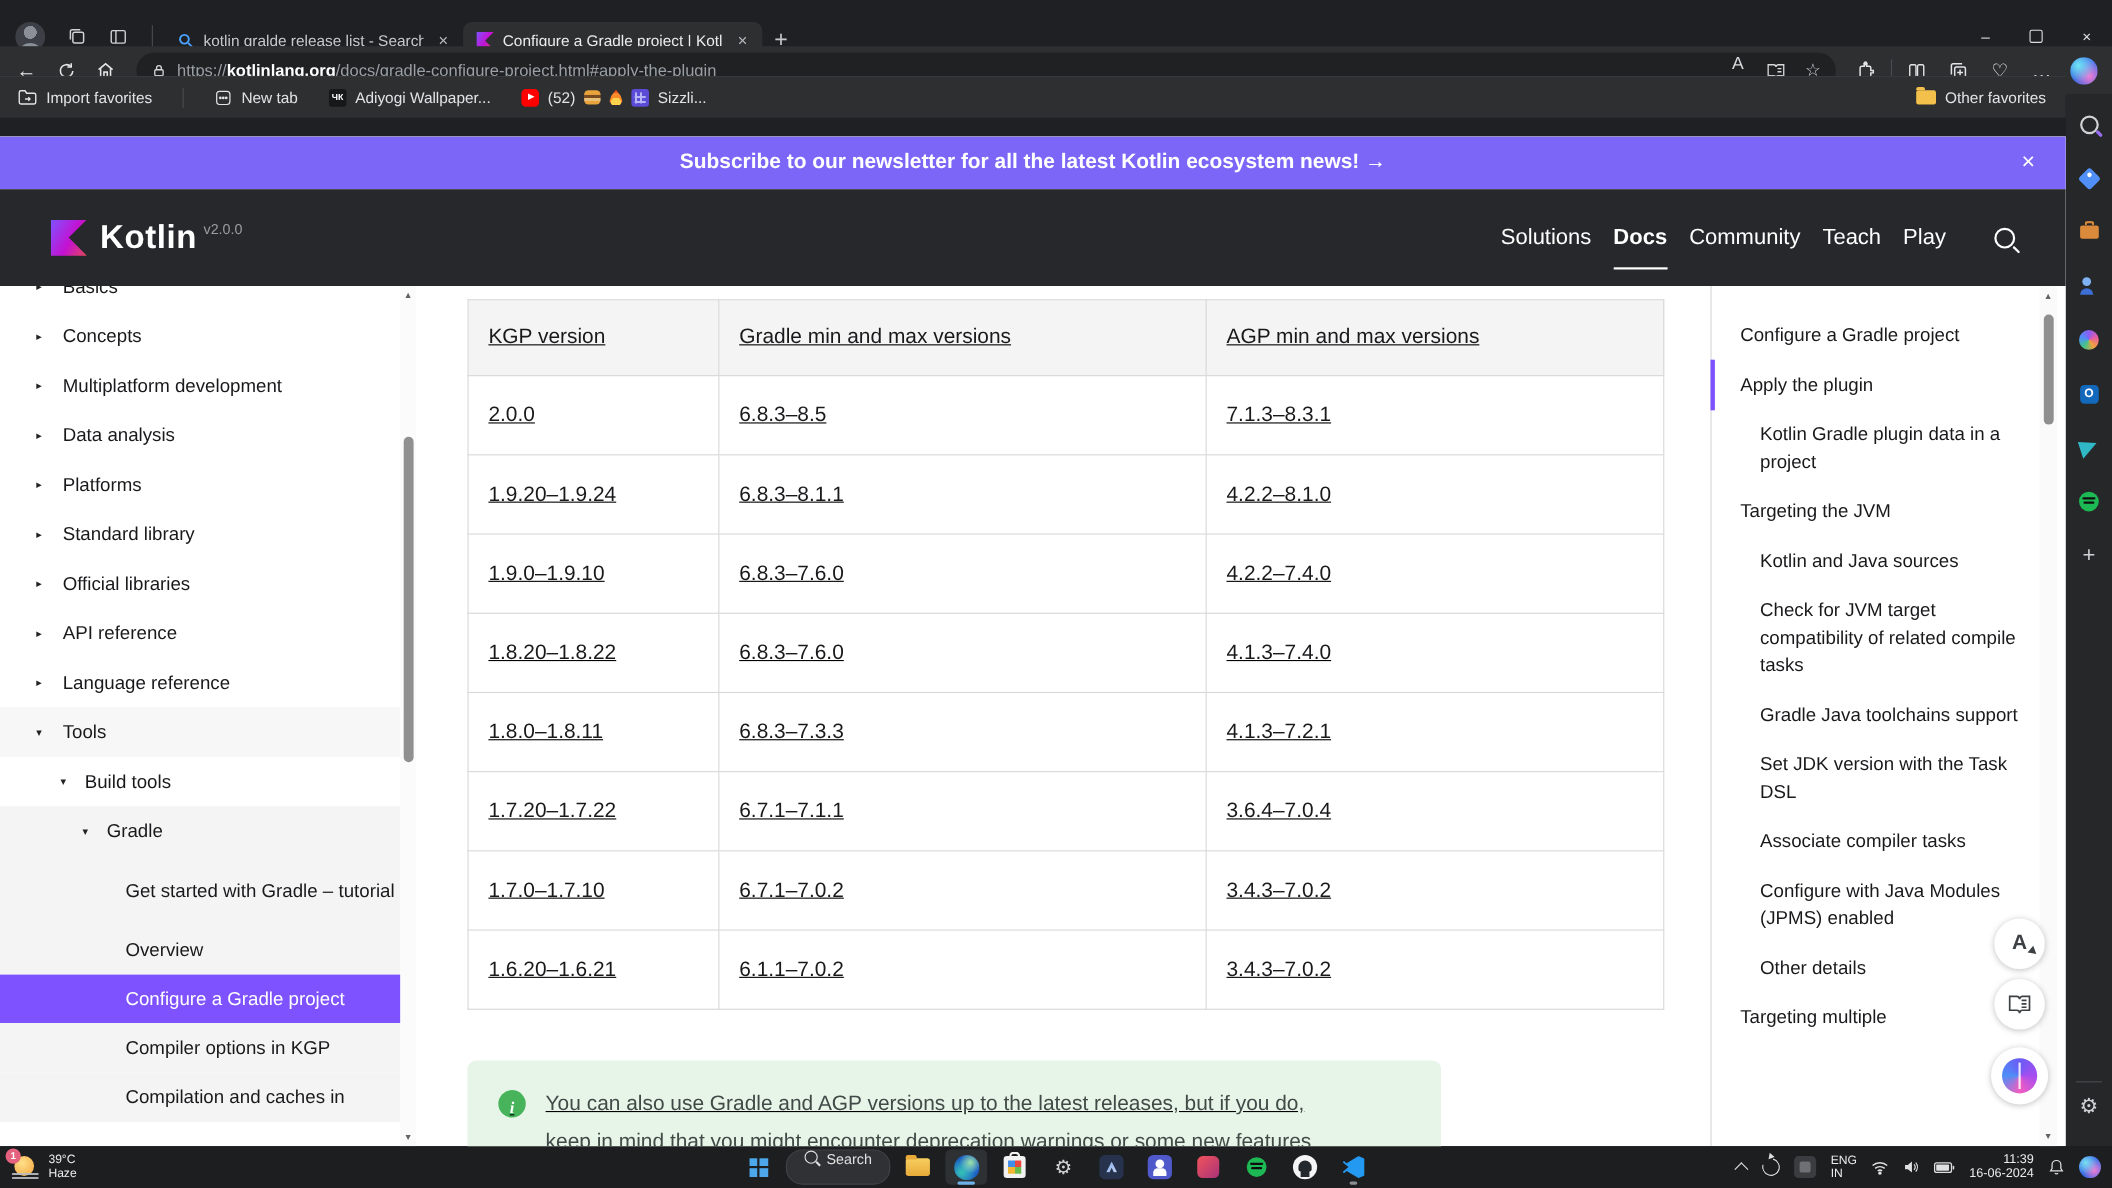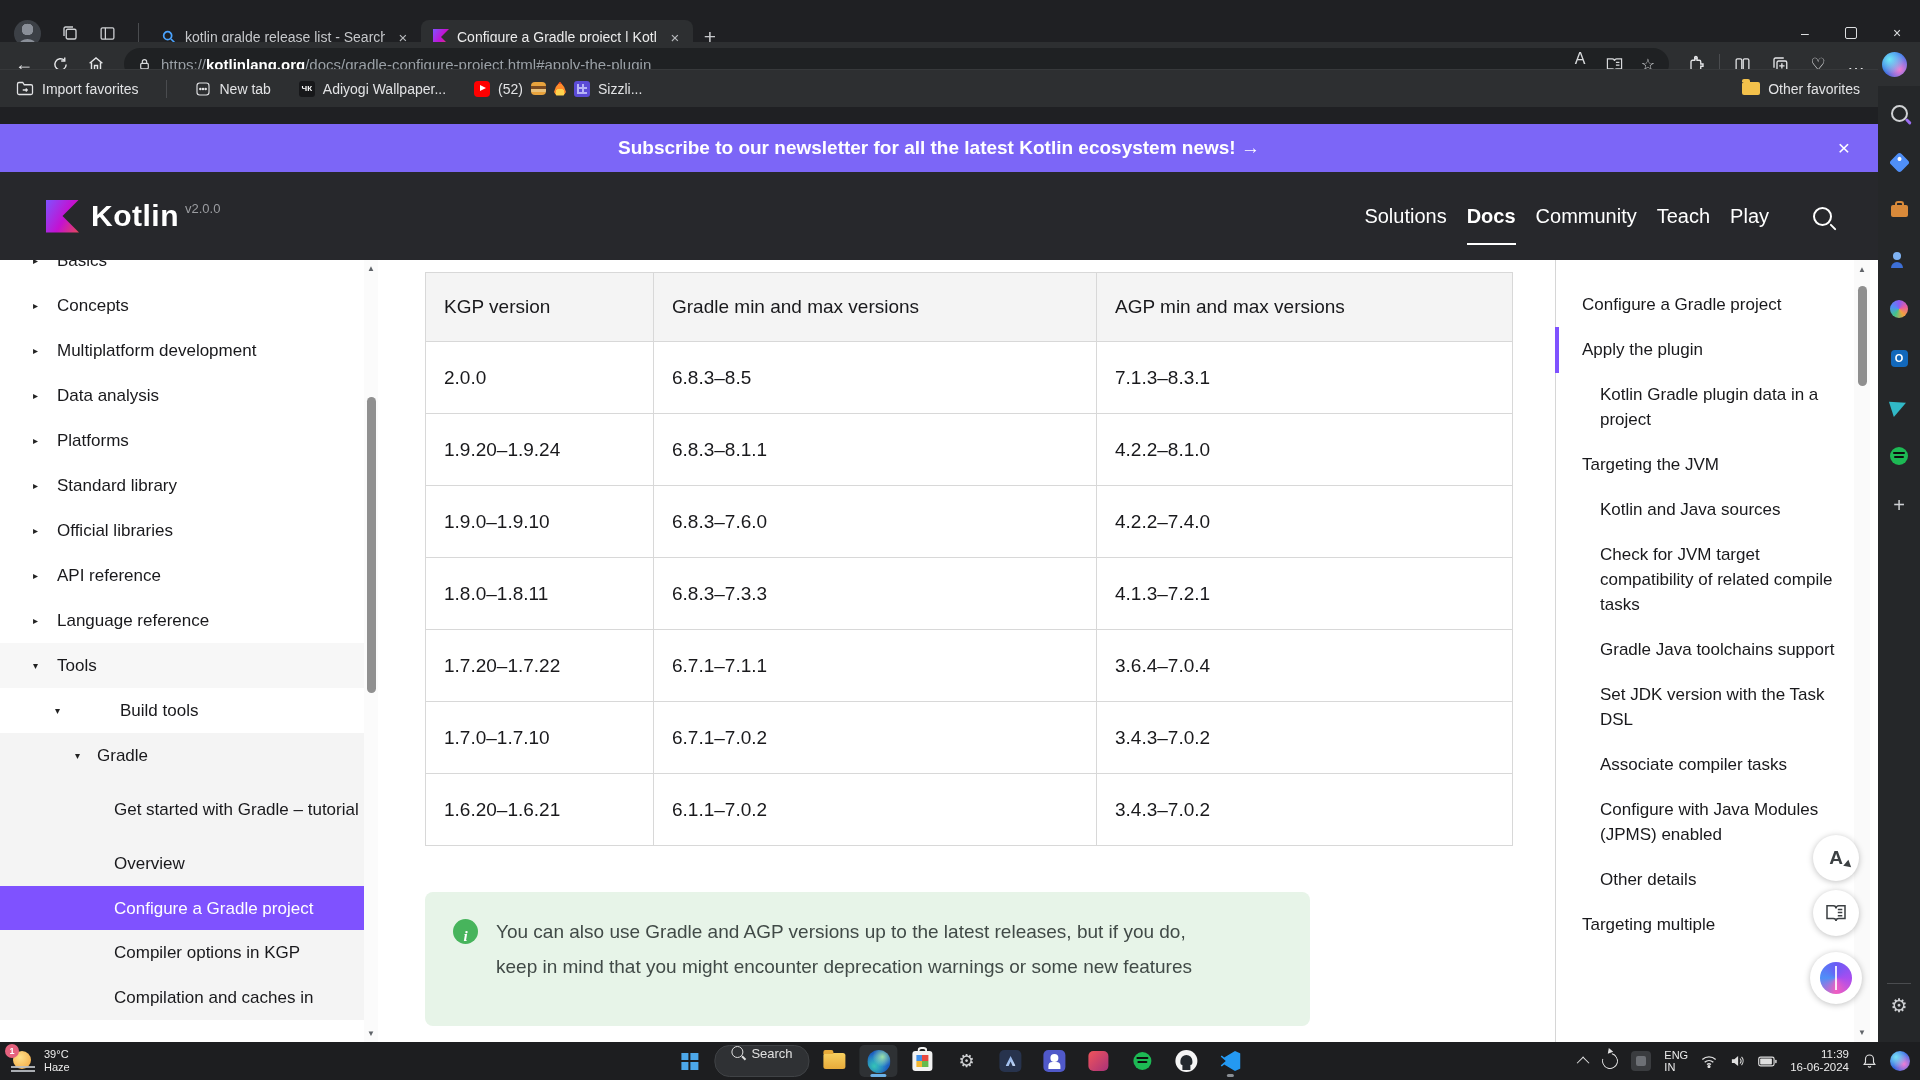--- a/index.html
+++ b/index.html
@@ -103,34 +103,34 @@
   .ksearch{width:15px;height:15px;border:2px solid #fff;border-radius:50%;position:relative;margin-left:44px;}
   .ksearch::after{content:"";position:absolute;width:8px;height:2px;background:#fff;border-radius:2px;
                   transform:rotate(45deg);right:-7px;bottom:-4px;}
   .content{position:absolute;top:136px;left:0;right:0;bottom:0;display:flex;z-index:1;}
   
   .sidebar{width:378px;flex:none;position:relative;}
   .side-list{position:absolute;top:-22px;left:0;right:14px;}
   .srow{position:relative;display:flex;align-items:center;min-height:45px;font-size:17px;color:#19191C;cursor:pointer;}
   .srow .caret{position:absolute;font-size:10px;color:#222;top:50%;transform:translateY(-52%);}
   .srow.lvl0 .caret{left:33px}   .srow.lvl0 .lbl{padding-left:57px}
-  .srow.lvl1 .caret{left:55px}   .srow.lvl1 .lbl{padding-left:120px}
+  .srow.lvl1 .caret{left:55px}   .srow.lvl1 .lbl{padding-left:77px}
   .srow.lvl2 .caret{left:75px}   .srow.lvl2 .lbl{padding-left:97px}
   .srow.lvl3 .lbl{padding-left:114px;max-width:250px;line-height:25px;}
   .srow.two{padding:9px 0;}
   .srow.sec{background:#F7F7F7;}
   .srow.grp{background:#F4F4F4;}
   .srow.selected{background:#7F52FF;color:#fff;min-height:44px;}
   .sb-scroll{position:absolute;top:0;bottom:0;right:0;width:14px;background:#FBFBFB;}
   .sb-scroll .arr{position:absolute;left:0;right:0;text-align:center;font-size:8px;color:#5f6368;}
   .sb-scroll .arr.up{top:4px}
   .sb-scroll .arr.dn{bottom:4px}
   .sb-thumb{position:absolute;left:2.5px;width:9px;border-radius:5px;background:#909090;}
   
-  .main{flex:1;min-width:0;}
+  .main{flex:1;min-width:0;text-decoration:underline;}
   table.vtable{margin:12px 0 0 47px;border-collapse:collapse;font-size:19px;color:#19191C;}
   .vtable th,.vtable td{border:1px solid #D8D8D8;text-align:left;font-weight:400;padding:0 14px 0 18px;}
   .vtable th{height:68px;background:#F4F4F4;}
   .vtable td{height:71px;}
   .note{margin:46px 0 0 47px;width:885px;box-sizing:border-box;background:#E7F4E8;border-radius:8px;
         padding:22px 30px 42px 28px;display:flex;gap:18px;font-size:19px;line-height:35px;color:#414A47;}
   .note-ic{width:25px;height:25px;border-radius:50%;background:#47B45C;color:#fff;font-weight:700;font-style:italic;
            font-size:15px;display:grid;place-items:center;flex:none;margin-top:5px;font-family:"Liberation Serif",serif;}
   
   .toc{flex:none;width:292px;margin-left:auto;border-left:1px solid #D6D6D6;box-sizing:border-box;
@@ -513,20 +513,25 @@
               <td>1.9.20–1.9.24</td>
               <td>6.8.3–8.1.1</td>
               <td>4.2.2–8.1.0</td>
             </tr>
           <tr>
               <td>1.9.0–1.9.10</td>
               <td>6.8.3–7.6.0</td>
               <td>4.2.2–7.4.0</td>
             </tr>
           <tr>
+              <td>1.8.20–1.8.22</td>
+              <td>6.8.3–7.6.0</td>
+              <td>4.1.3–7.4.0</td>
+            </tr>
+          <tr>
               <td>1.8.0–1.8.11</td>
               <td>6.8.3–7.3.3</td>
               <td>4.1.3–7.2.1</td>
             </tr>
           <tr>
               <td>1.7.20–1.7.22</td>
               <td>6.7.1–7.1.1</td>
               <td>3.6.4–7.0.4</td>
             </tr>
           <tr>

